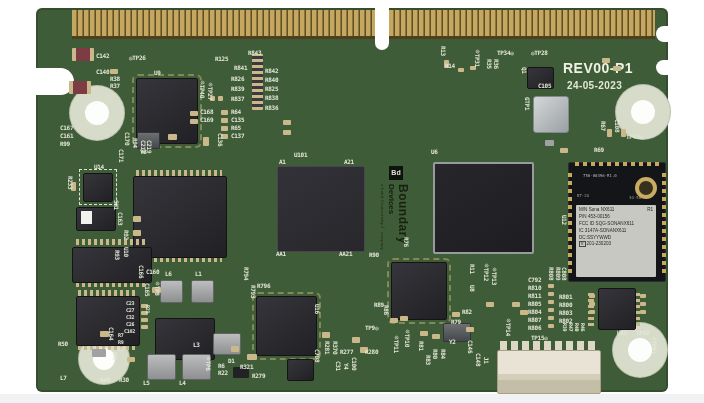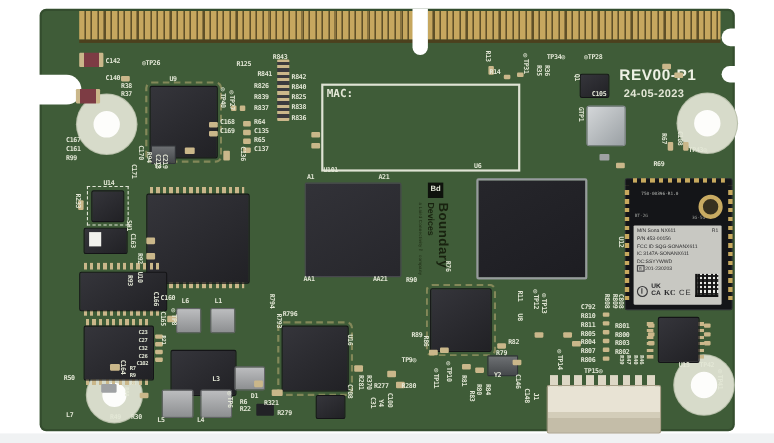--- a/index.html
+++ b/index.html
@@ -223,23 +223,20 @@
     <div class="xtal" style="left:407px;top:315px;width:26px;height:17px;"></div>
     <div class="chip" style="left:251px;top:351px;width:25px;height:20px;"></div>
     <div class="chip" style="left:491px;top:59px;width:25px;height:20px;"></div>
     <div class="gpad" style="left:497px;top:88px;width:34px;height:35px;"></div>
     <div class="ind" style="left:124px;top:272px;width:21px;height:21px;"></div>
     <div class="ind" style="left:155px;top:272px;width:21px;height:21px;"></div>
     <div class="ind" style="left:111px;top:346px;width:27px;height:24px;"></div>
     <div class="ind" style="left:146px;top:346px;width:27px;height:24px;"></div>
     <div class="ind" style="left:177px;top:325px;width:26px;height:20px;"></div>
 
-    <div class="macbox">
-      <span>MAC:</span>
-    </div>
 
     <div class="rev">REV00-P1</div>
     <div class="revdate">24-05-2023</div>
 
     <div class="bd-badge">Bd</div>
     <div class="bd-name1">Boundary</div>
     <div class="bd-name2">Devices</div>
     <div class="bd-tag">a Laird Connectivity™ company</div>
 
     <div class="module">
@@ -254,30 +251,20 @@
         <div class="m-row1">
           <span>M/N Sona NX611</span>
           <span>R1</span>
         </div>
         <div>P/N 453-00156</div>
         <div>FCC ID SQG-SONANX611</div>
         <div>IC 3147A-SONANX611</div>
         <div>DC:SSYYWWD</div>
         <div>
           <span class="gbox">R</span><span>201-230203</span>
-        </div>
-        <div class="marks">
-          <span class="mic"></span>
-          <span class="ukca">
-            <div>UK</div>
-            <div>CA</div>
-          </span>
-          <span class="kc">KC</span>
-          <span class="ce">CE</span>
-          <span class="dm"></span>
         </div>
       </div>
     </div>
 
     <div class="fpc-pins"></div>
     <div class="fpc"></div>
 
     <div class="layer" id="labels-layer">
         <span class="lbl" style="left: 60px; top: 45px;">C142</span>
         <span class="lbl" style="left: 93px; top: 47px;">◎TP26</span>

